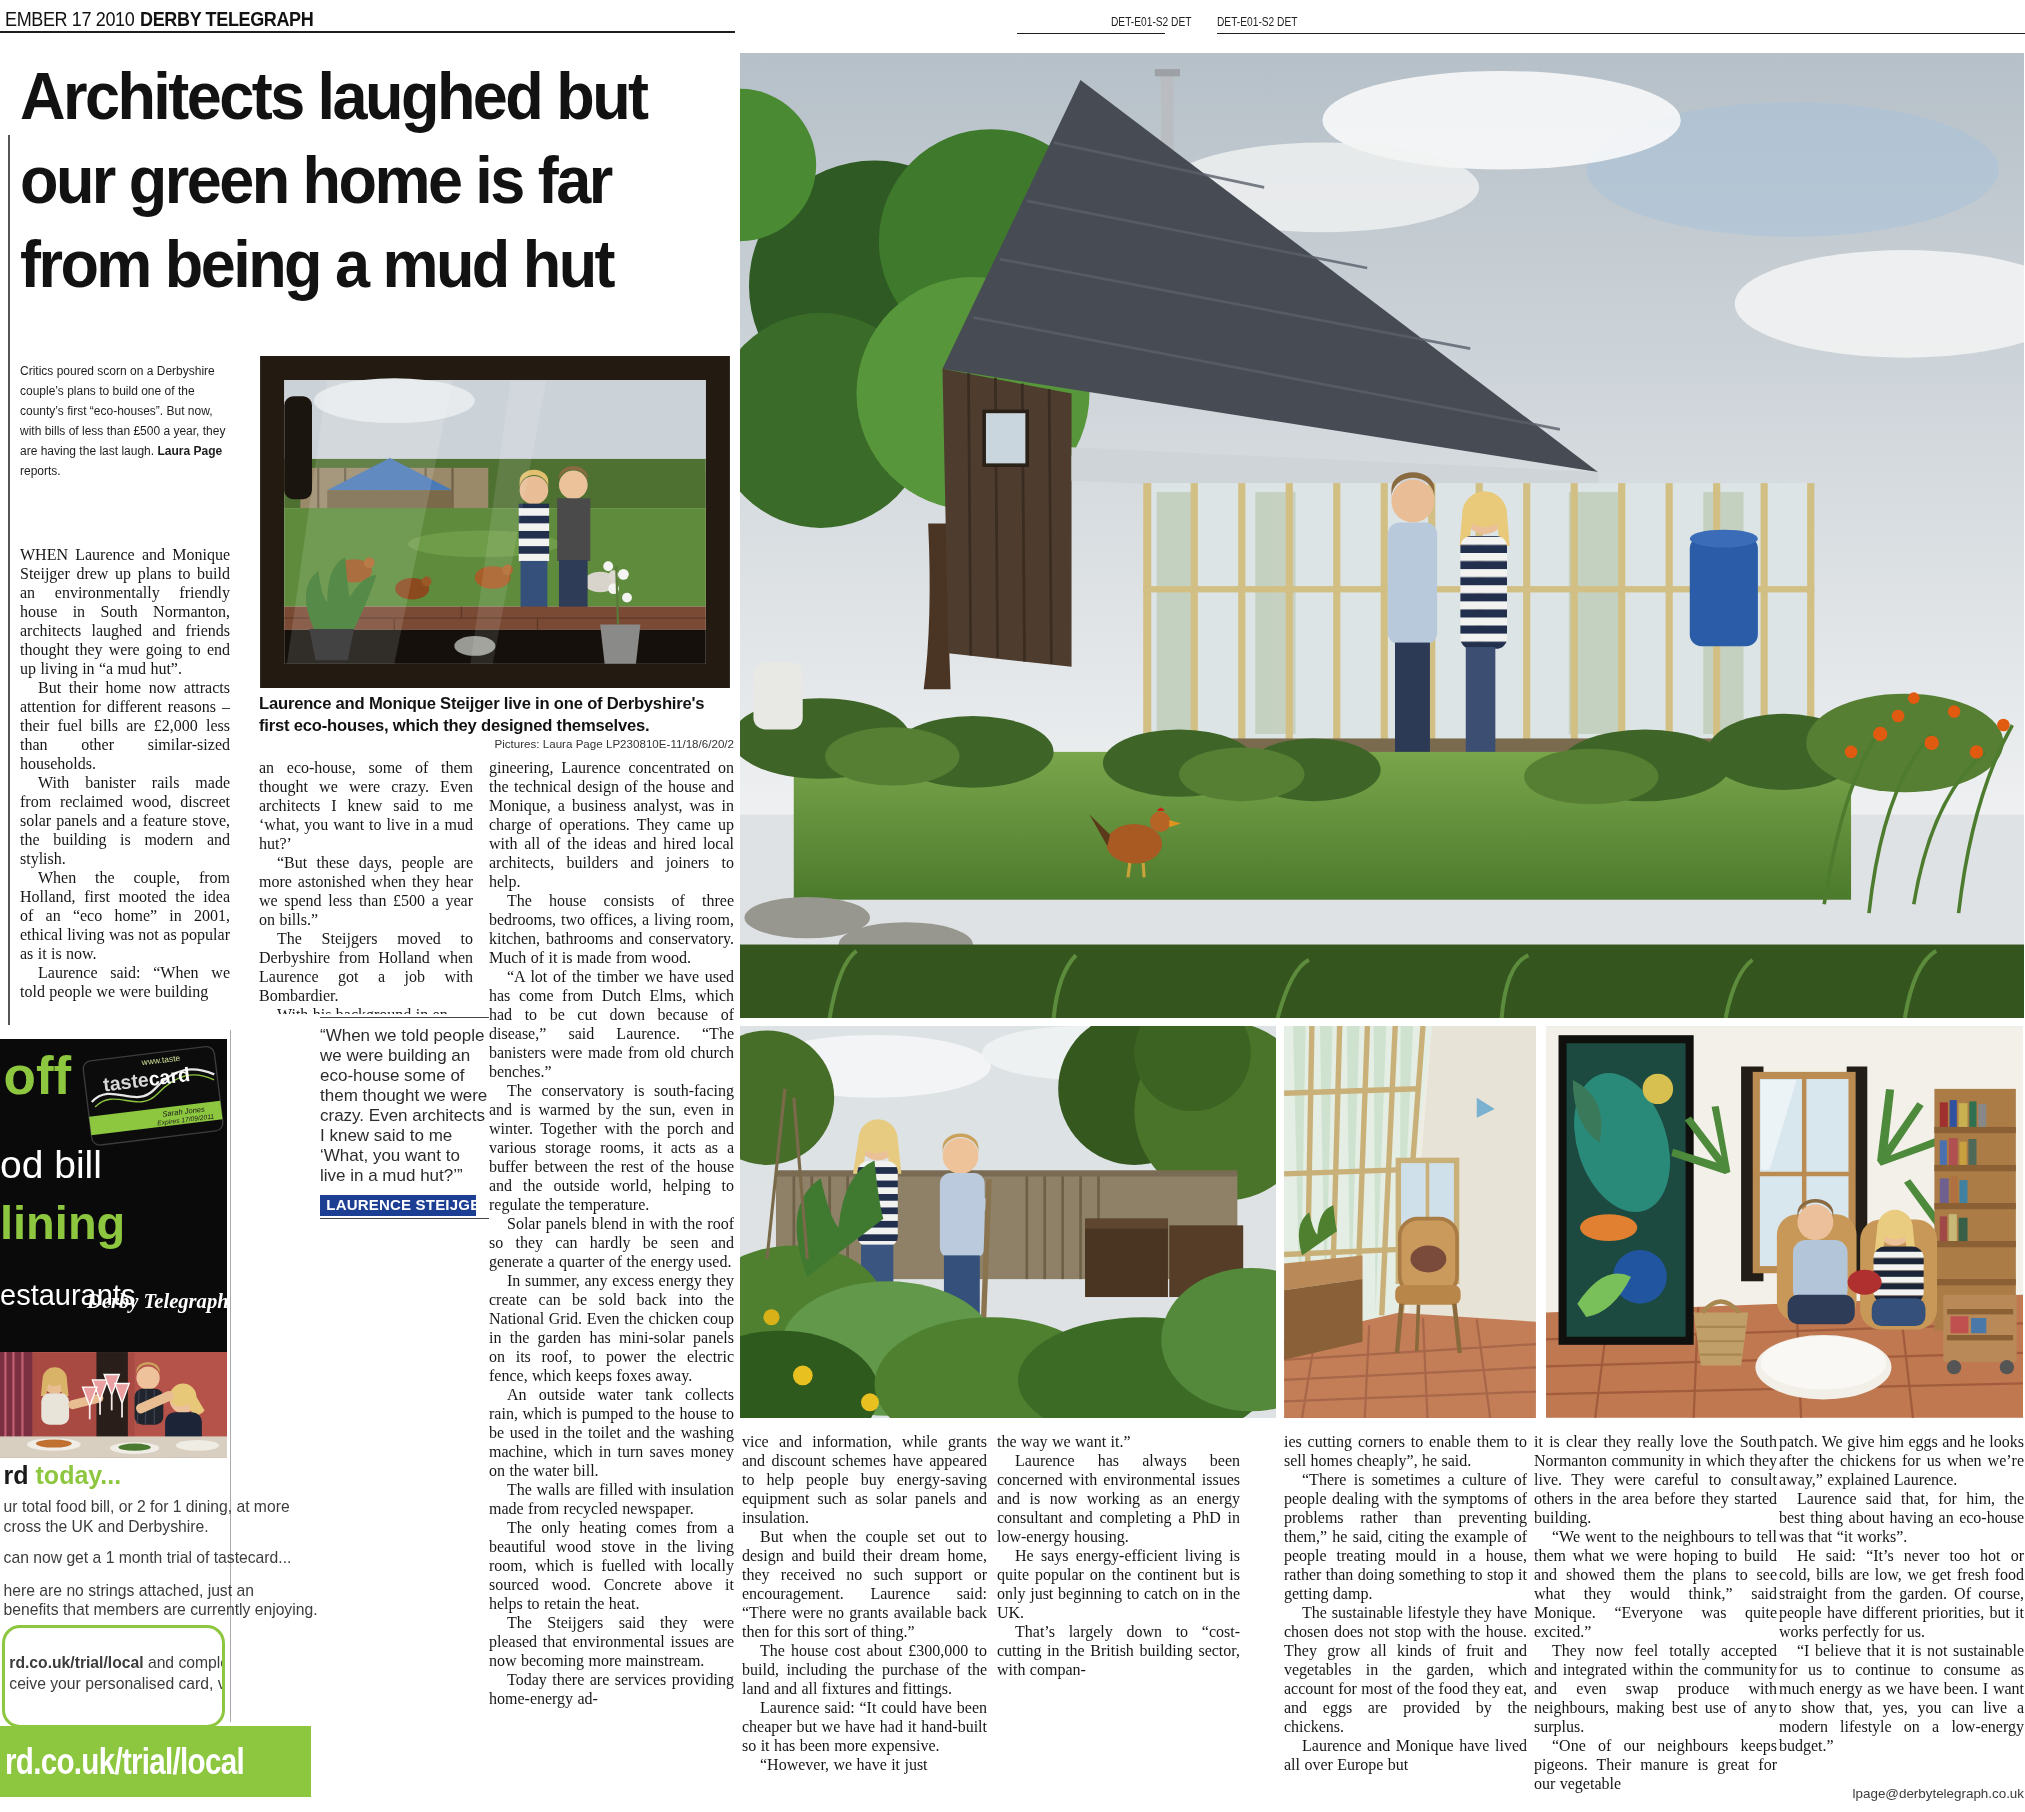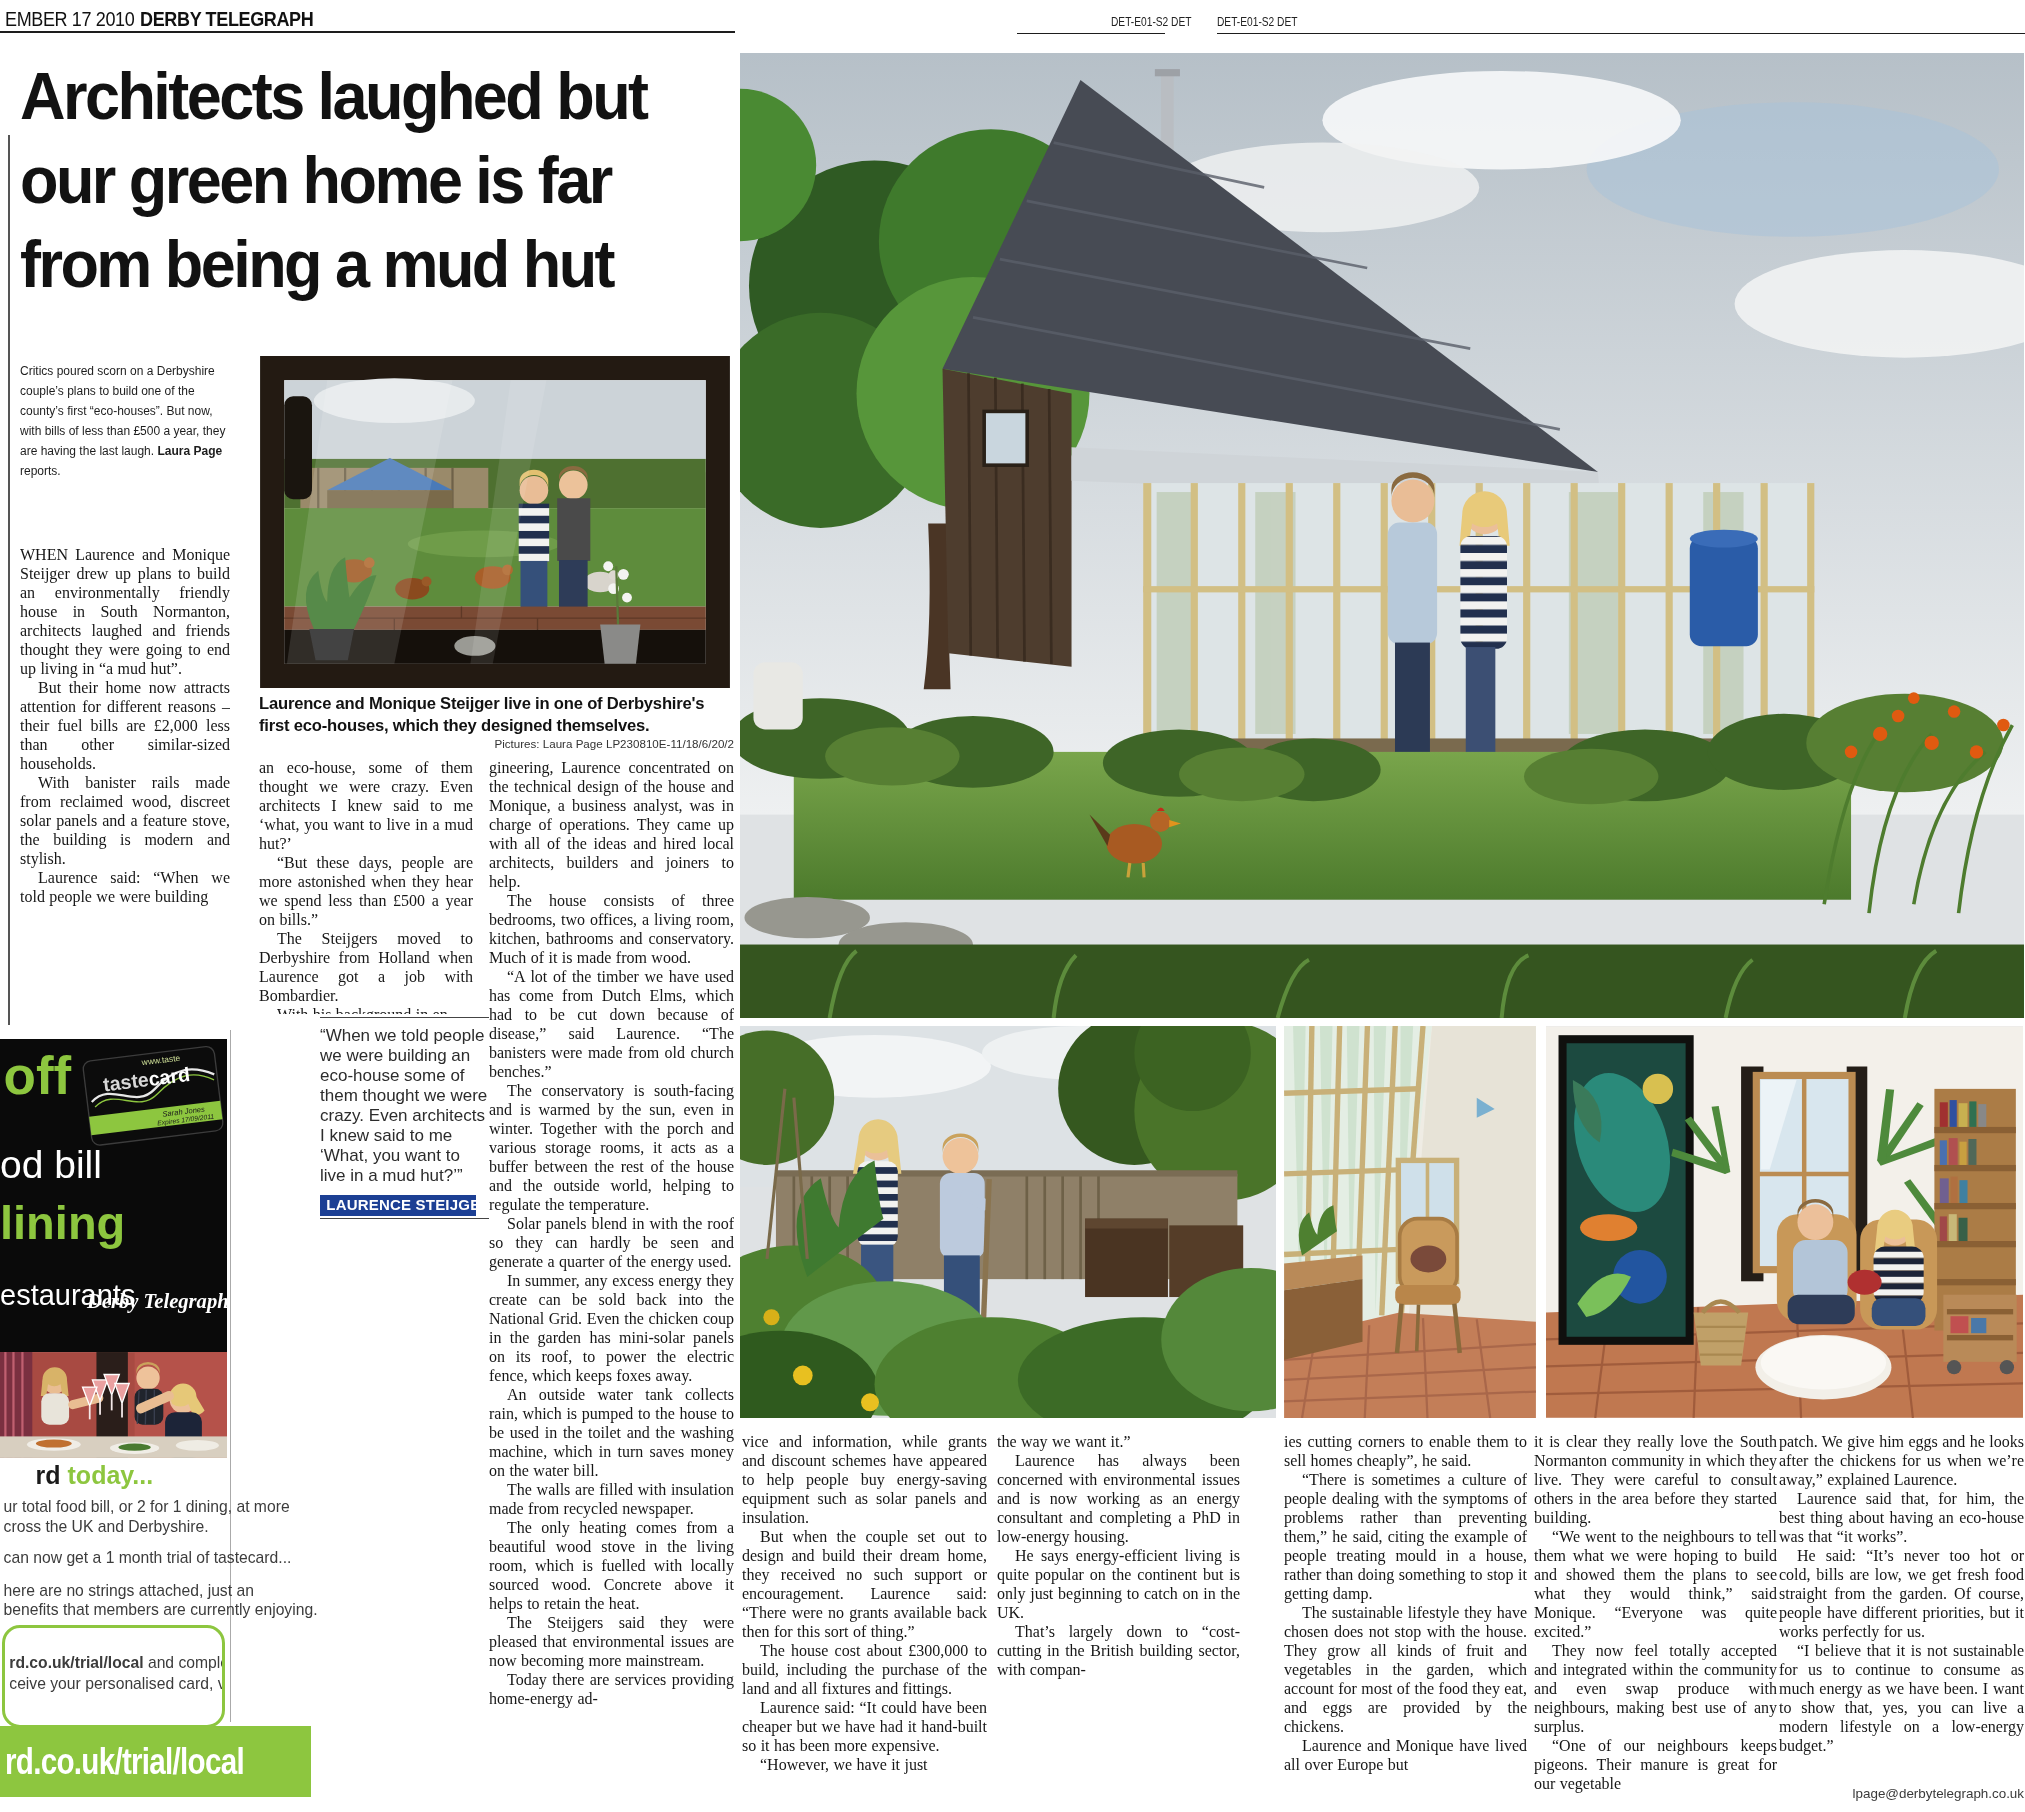--- a/index.html
+++ b/index.html
@@ -63,20 +63,21 @@
   </div>
 
   <div class="abs standfirst" style="left:20px;top:361px;width:210px;">
     <span>Critics poured scorn on a Derbyshire couple’s plans to build one of the county’s first “eco-houses”. But now, with bills of less than £500 a year, they are having the last laugh. </span><b>Laura Page</b><span> reports.</span>
   </div>
 
   <div class="abs body-col" style="left:20px;top:545px;width:210px;height:480px;">
     <p>WHEN Laurence and Monique Steijger drew up plans to build an environmentally friendly house in South Normanton, architects laughed and friends thought they were going to end up living in “a mud hut”.</p>
     <p>But their home now attracts attention for different reasons – their fuel bills are £2,000 less than other similar-sized households.</p>
     <p>With banister rails made from reclaimed wood, discreet solar panels and a feature stove, the building is modern and stylish.</p>
+    <p>When the couple, from Holland, first mooted the idea of an “eco home” in 2001, ethical living was not as popular as it is now.</p>
     <p>Laurence said: “When we told people we were building</p>
   </div>
 
   <div class="abs photo" style="left:260px;top:356px;width:470px;height:332px;">
     <svg width="470" height="332" viewBox="0 0 1050 742">
       <defs>
         <pattern id="stripesA" width="60" height="34" patternUnits="userSpaceOnUse">
           <rect width="60" height="17" fill="#f2f2f0"></rect>
             <rect y="17" width="60" height="17" fill="#22304e"></rect>
         </pattern>
@@ -684,21 +685,21 @@
         <rect x="0" y="188" width="506" height="48" fill="#d8cfc0"></rect>
         <ellipse cx="120" cy="206" rx="60" ry="14" fill="#f0ede6"></ellipse>
           <ellipse cx="120" cy="204" rx="40" ry="9" fill="#c07030"></ellipse>
         <ellipse cx="300" cy="214" rx="55" ry="13" fill="#f0ede6"></ellipse>
           <ellipse cx="300" cy="212" rx="36" ry="8" fill="#4a7a30"></ellipse>
         <ellipse cx="440" cy="208" rx="48" ry="12" fill="#efece4"></ellipse>
       </g>
     </svg>
   </div>
 
-  <div class="abs ad-head" style="left:3.6px;top:1461px;margin-left:32px;">
+  <div class="abs ad-head" style="left:3.6px;top:1461px;">
     <span>rd </span><span class="g">today...</span>
   </div>
   <div class="abs ad-line" style="left:3.6px;top:1498px;">ur total food bill, or 2 for 1 dining, at more</div>
   <div class="abs ad-line" style="left:3.6px;top:1518px;">cross the UK and Derbyshire.</div>
   <div class="abs ad-line" style="left:3.6px;top:1549px;">can now get a 1 month trial of tastecard...</div>
   <div class="abs ad-line" style="left:3.6px;top:1582px;">here are no strings attached, just an</div>
   <div class="abs ad-line" style="left:3.6px;top:1601px;">benefits that members are currently enjoying.</div>
 
   <div class="abs ad-box" style="left:1.8px;top:1625px;width:217px;height:97px;">
     <div class="bl" style="top:26px;"><b>rd.co.uk/trial/local</b><span> and complete the</span></div>

